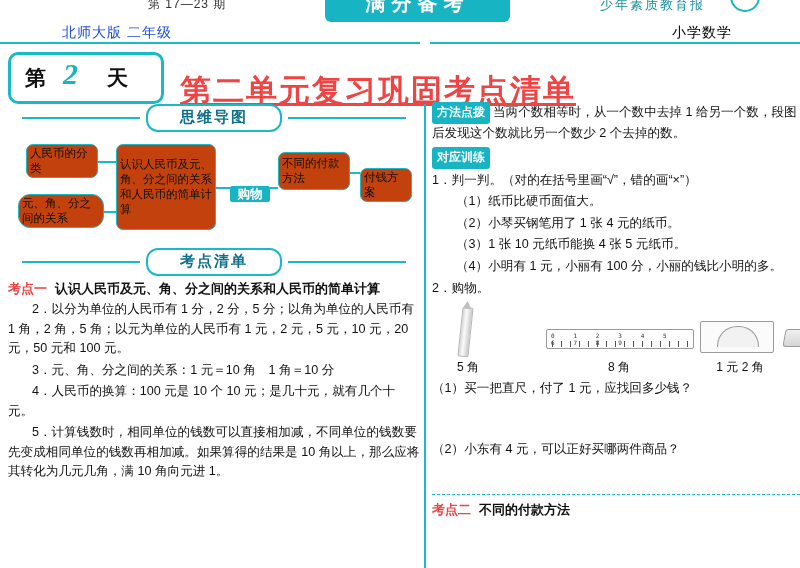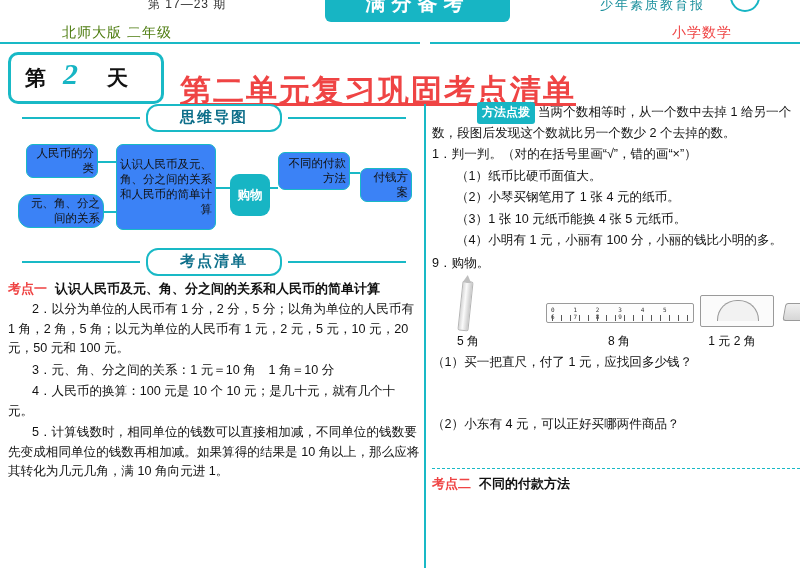--- a/index.html
+++ b/index.html
@@ -32,25 +32,25 @@
     letter-spacing:2px;
   }
   .top-right-corner{
     position:absolute;right:4px;top:-18px;width:26px;height:26px;
     border:2px solid #17b5c4;border-radius:50%;
   }
 
   
   .hdr{position:absolute;left:0;top:18px;width:800px;height:40px;}
   .hdr .edition{
-    position:absolute;left:62px;top:6px;font-size:14px;color:#4d7c0f;
+    position:absolute;left:62px;top:6px;font-size:14px;color:#1d4ed8;
     letter-spacing:1px;
   }
   .hdr .subject{
-    position:absolute;left:672px;top:6px;font-size:14px;color:#ef4444;
+    position:absolute;left:672px;top:6px;font-size:14px;color:#000000;
     letter-spacing:1px;
     text-align:center;
   }
   .hdr .rule-left{
     position:absolute;left:0;top:24px;width:420px;height:2px;background:#19b9c6;
   }
   .hdr .rule-right{
     position:absolute;left:430px;top:24px;width:370px;height:2px;background:#19b9c6;
   }
 
@@ -94,44 +94,43 @@
   }
   .pill::before,.pill::after{
     content:"";position:absolute;top:11px;width:118px;height:2px;background:#19b9c6;
   }
   .pill::before{left:-126px;}
   .pill::after{right:-126px;}
 
   
   .map{position:relative;width:412px;height:110px;margin-top:6px;}
   .mbox{
-    position:absolute;border:1.5px solid #19b9c6;border-radius:7px;background:#3b82f6;
-    font-size:11.5px;line-height:15px;color:#111;text-align:right;
+    position:absolute;border:1.5px solid #19b9c6;border-radius:7px;background:#c2410c;
+    font-size:11.5px;line-height:15px;color:#111;text-align:left;
     display:flex;align-items:center;justify-content:center;padding:2px 3px;
     box-sizing:border-box;
   }
   .m1{left:18px;top:6px;width:72px;height:34px;}
   .m2{left:10px;top:56px;width:86px;height:34px;border-radius:12px;}
   .m3{left:108px;top:6px;width:100px;height:86px;}
   .m4{left:270px;top:14px;width:72px;height:38px;}
   .m5{left:352px;top:30px;width:52px;height:34px;}
   .shop{
-    position:absolute;left:222px;top:36px;width:40px;height:42px;
-    background:#17b5c4;border-radius:9px;color:#fff;font-size:12.5px;
+    position:absolute;left:222px;top:48px;width:40px;height:16px;
+    background:#17b5c4;border-radius:2px;color:#fff;font-size:12.5px;
     font-weight:bold;display:flex;align-items:center;justify-content:center;
     font-family:"DejaVu Sans",sans-serif;
   }
   .lnk{position:absolute;background:#19b9c6;height:1.5px;}
   .para{font-size:12.6px;line-height:19.5px;color:#111;text-indent:0;margin:2px 0 0 0;}
   .para.ind{text-indent:24px;}
   .bluebox{
     display:inline-block;background:#17b5c4;color:#fff;font-size:12px;font-weight:bold;
     padding:1px 5px;border-radius:3px;margin-right:3px;
     font-family:"DejaVu Sans",sans-serif;
-    margin-left:45px;
   }
   .ko-line{display:flex;align-items:center;gap:8px;margin-top:4px;}
   .ko-line .k{font-size:13px;font-weight:bold;color:#ef4444;}
   .ko-line .v{font-size:13px;font-weight:bold;color:#111;}
   .dashed-hr{border:0;border-top:1.5px dashed #19b9c6;margin:8px 0 6px 0;}
 
   
   .goods{position:relative;width:368px;height:74px;margin-top:4px;}
   .goods .cap{
     position:absolute;top:56px;font-size:12px;color:#111;text-align:center;width:80px;
@@ -234,43 +233,46 @@
     <p class="para ind">5．计算钱数时，相同单位的钱数可以直接相加减，不同单位的钱数要先变成相同单位的钱数再相加减。如果算得的结果是 10 角以上，那么应将其转化为几元几角，满 10 角向元进 1。</p>
 
   </div>
 
   <div class="colR">
 
     <p class="para" style="margin-top:2px;">
       <span class="bluebox">方法点拨</span><span>当两个数相等时，从一个数中去掉 1 给另一个数，段图后发现这个数就比另一个数少 2 个去掉的数。</span>
     </p>
 
+    <p class="para" style="margin-top:4px;">
+      <span class="bluebox">对应训练</span>
+    </p>
 
     <p class="para">1．判一判。（对的在括号里画“√”，错的画“×”）</p>
     <p class="para ind">（1）纸币比硬币面值大。</p>
     <p class="para ind">（2）小琴买钢笔用了 1 张 4 元的纸币。</p>
     <p class="para ind">（3）1 张 10 元纸币能换 4 张 5 元纸币。</p>
     <p class="para ind">（4）小明有 1 元，小丽有 100 分，小丽的钱比小明的多。</p>
 
-    <p class="para" style="margin-top:3px;">9．购物。</p>
+    <p class="para" style="margin-top:3px;">2．购物。</p>
 
     <div class="goods">
       <div class="pencil"></div>
       <div class="ruler">
         <div class="marks">0 1 2 3 4 5 6 7 8 9</div>
         <div class="ticks"></div>
       </div>
       <div class="protractor">
         <div class="dome"></div>
       </div>
       <div class="eraser"></div>
 
       <div class="cap" style="left:-4px;">5 角</div>
       <div class="cap" style="left:147px;">8 角</div>
-      <div class="cap" style="left:260px;">1 元 2 角</div>
+      <div class="cap" style="left:268px;">1 元 2 角</div>
       <div class="cap" style="left:350px;">3 元</div>
     </div>
 
     <p class="para" style="margin-top:2px;">（1）买一把直尺，付了 1 元，应找回多少钱？</p>
     <p class="para" style="margin-top:42px;">（2）小东有 4 元，可以正好买哪两件商品？</p>
 
     <hr class="dashed-hr" style="margin-top:34px;">
 
     <div class="ko-line">
       <span class="k">考点二</span>

